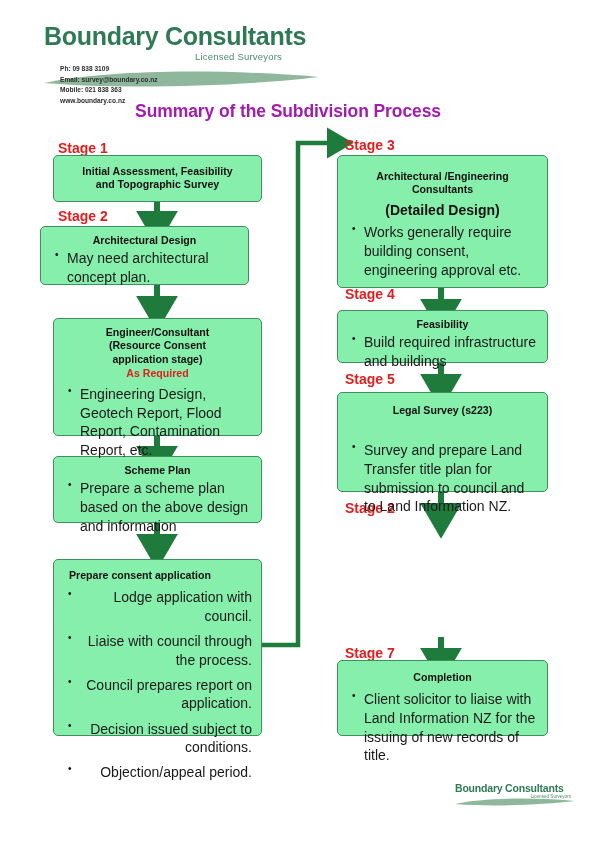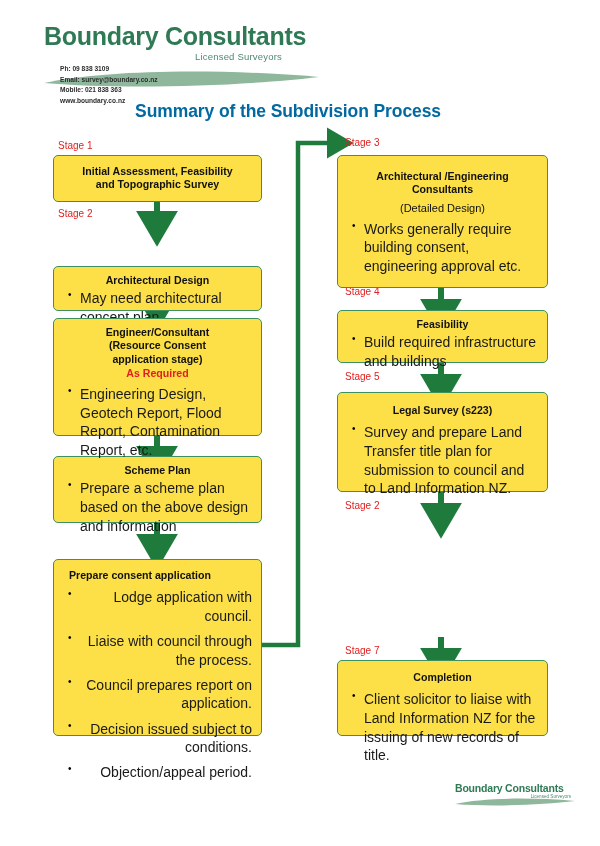--- a/index.html
+++ b/index.html
@@ -26,50 +26,50 @@
   .swoosh{position:absolute;left:0;top:44px;width:275px;height:20px;}
   .contact{
     position:absolute;left:16px;top:40px;
     font-size:6.6px;font-weight:bold;color:#2c2c2c;line-height:1.62;
   }
   .contact div{white-space:nowrap;}
 
   
   .doc-title{
     position:absolute;left:0;top:101px;width:600px;
-    text-align:center;font-size:17.5px;font-weight:bold;color:#0369a1;
+    text-align:center;font-size:17.5px;font-weight:bold;color:#a21caf;
     letter-spacing:-0.1px;
   }
   
   .doc-title span{display:inline-block;transform:translateX(-12px);}
 
   
   .stage-label{
-    position:absolute;font-size:10px;font-weight:normal;color:#e02020;
+    position:absolute;font-size:14px;font-weight:bold;color:#e02020;
     white-space:nowrap;
     text-align:right;
   }
 
   
   .box{
     position:absolute;
     border:1.3px solid #3f8f5f;
     border-radius:5px;
-    background:#fde047;
+    background:#86efac;
     box-sizing:border-box;
     padding:7px 9px 8px 9px;
   }
   .box h3{
     margin:0 0 2px 0;
     font-size:10.6px;font-weight:bold;text-align:center;line-height:1.26;
     color:#111;
   }
   .box h4{
     margin:5px 0 3px 0;
-    font-size:11px;font-weight:normal;text-align:center;line-height:1.26;
+    font-size:14px;font-weight:bold;text-align:center;line-height:1.26;
     color:#111;
   }
   .box .req{
     margin:1px 0 2px 0;font-size:10.6px;font-weight:bold;
     text-align:center;color:#e02020;
   }
   .box ul{
     margin:2px 0 0 0;padding:0;list-style:none;
   }
   .box li{
@@ -143,21 +143,21 @@
   <div class="stage-label" style="left:345px;top:500px;">Stage 2</div>
   <div class="stage-label" style="left:345px;top:645px;">Stage 7</div>
 
   <div class="box" style="left:53px;top:155px;width:209px;height:47px;display:flex;align-items:center;justify-content:center;">
     <h3 style="margin:0;">
       <span>Initial Assessment, Feasibility</span><br>
       <span>and Topographic Survey</span>
     </h3>
   </div>
 
-  <div class="box" style="left:53px;top:226px;width:209px;height:45px;margin-top:40px;">
+  <div class="box" style="left:40px;top:226px;width:209px;height:59px;">
     <h3>Architectural Design</h3>
     <ul>
       <li>May need architectural concept plan.</li>
     </ul>
   </div>
 
   <div class="box" style="left:53px;top:456px;width:209px;height:67px;">
     <h3>Scheme Plan</h3>
     <ul>
       <li>Prepare a scheme plan based on the above design and information</li>
@@ -199,21 +199,21 @@
   </div>
 
   <div class="box" style="left:337px;top:310px;width:211px;height:53px;">
     <h3>Feasibility</h3>
     <ul class="tight">
       <li>Build required infrastructure and buildings</li>
     </ul>
   </div>
 
   <div class="box" style="left:337px;top:392px;width:211px;height:100px;padding-top:11px;">
-    <h3 style="margin-bottom:6px;">Legal Survey (s223)</h3>
+    <h3 style="margin-bottom:24px;">Legal Survey (s223)</h3>
     <ul>
       <li>Survey and prepare Land Transfer title plan for submission to council and to Land Information NZ.</li>
     </ul>
   </div>
 
 
   <div class="box" style="left:337px;top:660px;width:211px;height:76px;padding-top:10px;">
     <h3 style="margin-bottom:6px;">Completion</h3>
     <ul>
       <li>Client solicitor to liaise with Land Information NZ for the issuing of new records of title.</li>

